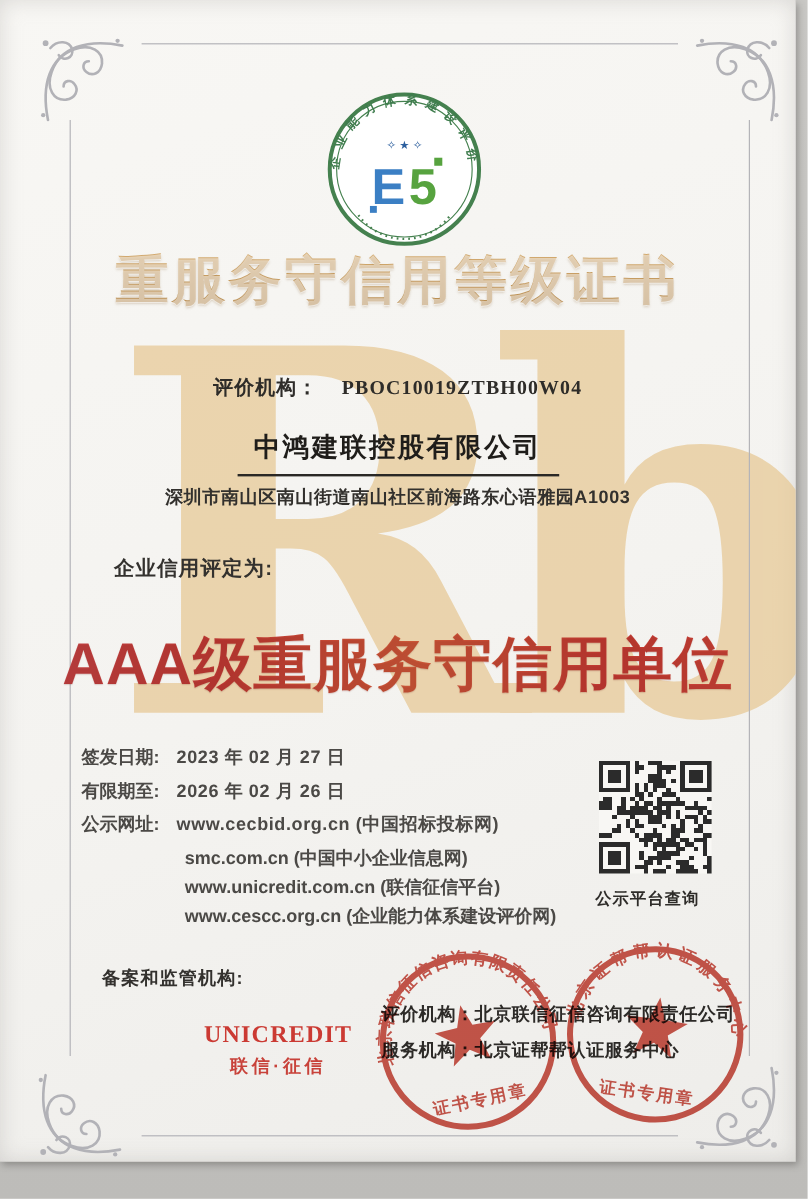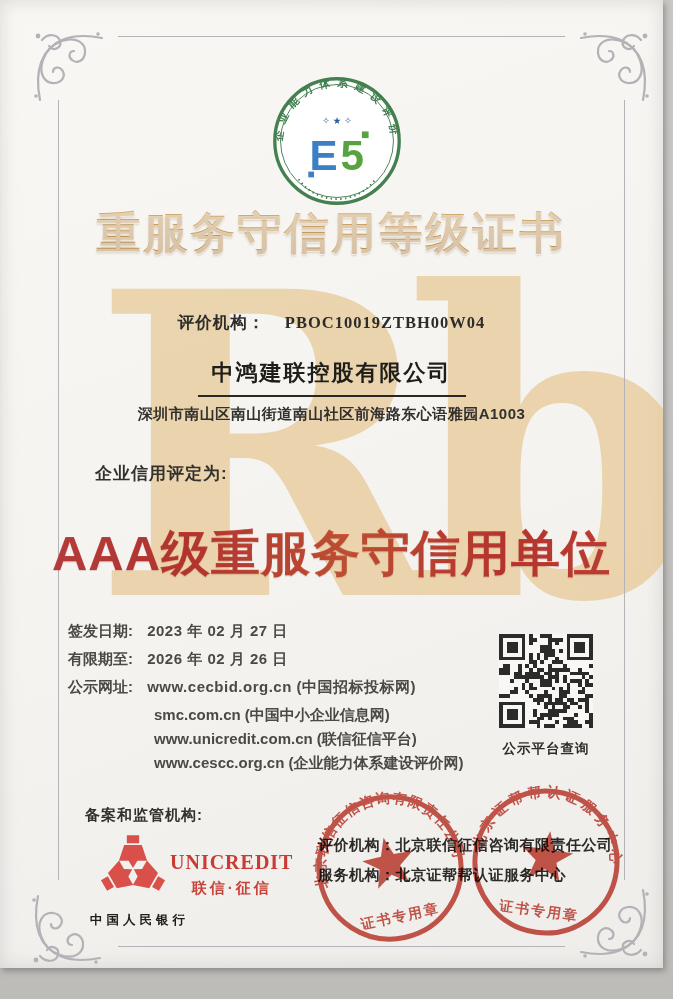--- a/index.html
+++ b/index.html
@@ -68,21 +68,21 @@
     .rating{background:linear-gradient(92deg,#c4464b 0%,#bf3a34 28%,#cd5a39 52%,#c23a33 76%,#ce4a3b 100%);
       -webkit-background-clip:text;-webkit-text-fill-color:transparent;}
   }
 
   .meta{position:absolute;left:68px;top:622px;z-index:2;font-size:15px;font-weight:700;color:#4b4946;}
   .meta .row{margin-bottom:9px;white-space:nowrap;}
   .meta .row.site{margin-bottom:5px;padding-left:86px;}
   .meta .lbl{margin-right:10px;}
   .meta .val{letter-spacing:.5px;}
 
-  .qr-block{position:absolute;left:496px;top:634px;width:100px;text-align:center;z-index:2;}
+  .qr-block{position:absolute;left:496px;top:634px;width:100px;z-index:2;}
   .qr-block svg{display:block;margin:0 auto;}
   .qr-caption{margin-top:12px;font-size:13.5px;font-weight:700;color:#2e2c29;letter-spacing:1px;}
 
   .regulator-label{position:absolute;left:85px;top:806px;z-index:2;
     font-size:15px;font-weight:700;color:#33312e;letter-spacing:1px;}
   .pboc{position:absolute;left:90px;top:830px;width:86px;text-align:center;z-index:2;}
   .pboc-name{margin-top:4px;font-family:"DejaVu Serif","Liberation Serif",serif;
     font-size:12.5px;font-weight:700;letter-spacing:4px;color:#201e1b;white-space:nowrap;}
   .unicredit{position:absolute;left:170px;top:851px;z-index:2;text-align:center;}
   .uc-en{font-family:"Liberation Serif","DejaVu Serif",serif;font-size:20px;font-weight:700;
@@ -194,36 +194,20 @@
   <div class="qr-block">
     <svg id="qr-svg" width="94" height="94" viewBox="0 0 25 25" shape-rendering="crispEdges">
         <rect width="25" height="25" fill="#f8f7f4"></rect>
         <path d="M0,0h7v7h-7zM1,1h5v5h-5zM2,2h3v3h-3zM18,0h7v7h-7zM19,1h5v5h-5zM20,2h3v3h-3zM0,18h7v7h-7zM1,19h5v5h-5zM2,20h3v3h-3zM8,0h1v1h-1zM11,0h1v1h-1zM12,0h1v1h-1zM13,0h1v1h-1zM8,1h1v1h-1zM9,1h1v1h-1zM13,1h1v1h-1zM14,1h1v1h-1zM15,1h1v1h-1zM16,1h1v1h-1zM8,2h1v1h-1zM13,2h1v1h-1zM15,2h1v1h-1zM11,3h1v1h-1zM12,3h1v1h-1zM13,3h1v1h-1zM11,4h1v1h-1zM12,4h1v1h-1zM13,4h1v1h-1zM14,4h1v1h-1zM16,4h1v1h-1zM8,5h1v1h-1zM10,5h1v1h-1zM12,5h1v1h-1zM13,5h1v1h-1zM14,5h1v1h-1zM8,6h1v1h-1zM10,6h1v1h-1zM12,6h1v1h-1zM15,6h1v1h-1zM8,7h1v1h-1zM9,7h1v1h-1zM11,7h1v1h-1zM14,7h1v1h-1zM15,7h1v1h-1zM16,7h1v1h-1zM1,8h1v1h-1zM2,8h1v1h-1zM5,8h1v1h-1zM7,8h1v1h-1zM9,8h1v1h-1zM13,8h1v1h-1zM17,8h1v1h-1zM24,8h1v1h-1zM0,9h1v1h-1zM1,9h1v1h-1zM2,9h1v1h-1zM5,9h1v1h-1zM8,9h1v1h-1zM10,9h1v1h-1zM11,9h1v1h-1zM13,9h1v1h-1zM14,9h1v1h-1zM15,9h1v1h-1zM16,9h1v1h-1zM17,9h1v1h-1zM18,9h1v1h-1zM21,9h1v1h-1zM0,10h1v1h-1zM1,10h1v1h-1zM2,10h1v1h-1zM4,10h1v1h-1zM5,10h1v1h-1zM7,10h1v1h-1zM8,10h1v1h-1zM9,10h1v1h-1zM10,10h1v1h-1zM12,10h1v1h-1zM13,10h1v1h-1zM15,10h1v1h-1zM19,10h1v1h-1zM20,10h1v1h-1zM21,10h1v1h-1zM22,10h1v1h-1zM23,10h1v1h-1zM4,11h1v1h-1zM5,11h1v1h-1zM6,11h1v1h-1zM7,11h1v1h-1zM8,11h1v1h-1zM9,11h1v1h-1zM10,11h1v1h-1zM11,11h1v1h-1zM13,11h1v1h-1zM14,11h1v1h-1zM15,11h1v1h-1zM17,11h1v1h-1zM22,11h1v1h-1zM24,11h1v1h-1zM3,12h1v1h-1zM7,12h1v1h-1zM11,12h1v1h-1zM12,12h1v1h-1zM13,12h1v1h-1zM15,12h1v1h-1zM17,12h1v1h-1zM19,12h1v1h-1zM20,12h1v1h-1zM21,12h1v1h-1zM23,12h1v1h-1zM6,13h1v1h-1zM8,13h1v1h-1zM11,13h1v1h-1zM12,13h1v1h-1zM13,13h1v1h-1zM18,13h1v1h-1zM21,13h1v1h-1zM23,13h1v1h-1zM24,13h1v1h-1zM4,14h1v1h-1zM6,14h1v1h-1zM8,14h1v1h-1zM9,14h1v1h-1zM14,14h1v1h-1zM16,14h1v1h-1zM18,14h1v1h-1zM22,14h1v1h-1zM3,15h1v1h-1zM4,15h1v1h-1zM7,15h1v1h-1zM12,15h1v1h-1zM16,15h1v1h-1zM17,15h1v1h-1zM18,15h1v1h-1zM21,15h1v1h-1zM22,15h1v1h-1zM0,16h1v1h-1zM1,16h1v1h-1zM2,16h1v1h-1zM8,16h1v1h-1zM10,16h1v1h-1zM11,16h1v1h-1zM12,16h1v1h-1zM13,16h1v1h-1zM16,16h1v1h-1zM17,16h1v1h-1zM23,16h1v1h-1zM24,16h1v1h-1zM9,17h1v1h-1zM10,17h1v1h-1zM11,17h1v1h-1zM13,17h1v1h-1zM15,17h1v1h-1zM16,17h1v1h-1zM18,17h1v1h-1zM19,17h1v1h-1zM21,17h1v1h-1zM22,17h1v1h-1zM23,17h1v1h-1zM10,18h1v1h-1zM12,18h1v1h-1zM13,18h1v1h-1zM14,18h1v1h-1zM15,18h1v1h-1zM16,18h1v1h-1zM17,18h1v1h-1zM19,18h1v1h-1zM20,18h1v1h-1zM23,18h1v1h-1zM12,19h1v1h-1zM14,19h1v1h-1zM17,19h1v1h-1zM18,19h1v1h-1zM21,19h1v1h-1zM23,19h1v1h-1zM9,20h1v1h-1zM13,20h1v1h-1zM14,20h1v1h-1zM15,20h1v1h-1zM16,20h1v1h-1zM17,20h1v1h-1zM23,20h1v1h-1zM9,21h1v1h-1zM11,21h1v1h-1zM12,21h1v1h-1zM13,21h1v1h-1zM14,21h1v1h-1zM15,21h1v1h-1zM20,21h1v1h-1zM24,21h1v1h-1zM10,22h1v1h-1zM11,22h1v1h-1zM13,22h1v1h-1zM17,22h1v1h-1zM18,22h1v1h-1zM19,22h1v1h-1zM24,22h1v1h-1zM8,23h1v1h-1zM9,23h1v1h-1zM10,23h1v1h-1zM15,23h1v1h-1zM18,23h1v1h-1zM19,23h1v1h-1zM20,23h1v1h-1zM23,23h1v1h-1zM24,23h1v1h-1zM10,24h1v1h-1zM12,24h1v1h-1zM13,24h1v1h-1zM14,24h1v1h-1zM17,24h1v1h-1zM18,24h1v1h-1zM19,24h1v1h-1zM20,24h1v1h-1zM21,24h1v1h-1zM24,24h1v1h-1z" fill="#2b2b2b" fill-rule="evenodd"></path>
       </svg>
     <div class="qr-caption">公示平台查询</div>
   </div>
 
   <div class="regulator-label">备案和监管机构:</div>
 
-  <div class="pboc">
-    <svg width="74" height="74" viewBox="0 0 80 84">
-      <g fill="#d8433e" opacity="0.92">
-        <g>
-          <path d="M33,6 h14 v9 h-14 z M30,17 h20 l6,18 h-11 l-5,8 -5,-8 h-11 z"></path>
-        </g>
-        <g transform="rotate(120 40 44)">
-          <path d="M33,6 h14 v9 h-14 z M30,17 h20 l6,18 h-11 l-5,8 -5,-8 h-11 z"></path>
-        </g>
-        <g transform="rotate(240 40 44)">
-          <path d="M33,6 h14 v9 h-14 z M30,17 h20 l6,18 h-11 l-5,8 -5,-8 h-11 z"></path>
-        </g>
-      </g>
-    </svg>
-    <div class="pboc-name">中国人民银行</div>
-  </div>
 
   <div class="unicredit">
     <div class="uc-en">UNICREDIT</div>
     <div class="uc-cn">联信·征信</div>
   </div>
 
   <div class="agencies">
     <div>评价机构：北京联信征信咨询有限责任公司</div>
     <div>服务机构：北京证帮帮认证服务中心</div>
   </div>

